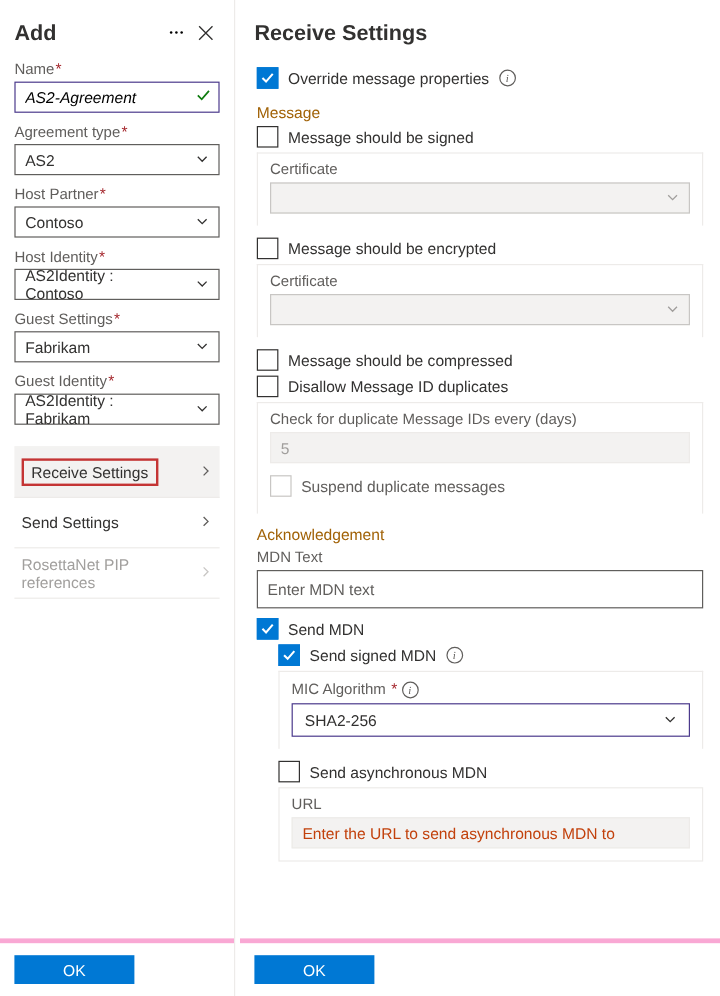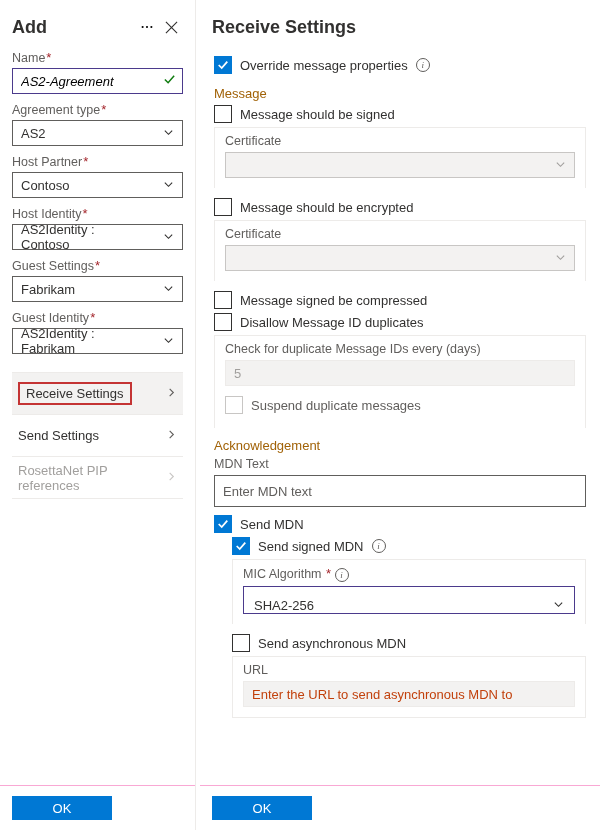--- a/index.html
+++ b/index.html
@@ -113,21 +113,21 @@
     border: 2px solid #c43434;
     padding: 2px 6px;
     display: inline-block;
   }
   .settings-row.disabled { color: #a19f9d; cursor: default; }
   .settings-row .chev { color: #605e5c; }
   .settings-row.disabled .chev { color: #c8c6c4; }
 
   .pane-footer {
     padding: 10px 12px;
-    border-top: 1px solid #f9a8d4;
+    border-top: 4px solid #f9a8d4;
     background: #fff;
   }
   .ok-btn {
     background: #0078d4;
     color: #fff;
     border: none;
     width: 100px;
     height: 24px;
     font-size: 13px;
     cursor: pointer;
@@ -219,21 +219,21 @@
     height: 32px;
     border: 1px solid #605e5c;
     padding: 0 8px;
     font-size: 13px;
   }
   .mdn-input::placeholder { color: #605e5c; }
   .mic-select {
     border: 1px solid #4b3a8c;
     height: 28px;
     display: flex;
-    align-items: flex-end;
+    align-items: center;
     justify-content: space-between;
     padding: 0 10px;
     cursor: pointer;
   }
   .nested { padding-left: 18px; }
 </style>
 </head>
 <body>
 
 <div class="left-pane">
@@ -387,21 +387,21 @@
       <div class="disabled-select">
         <span></span>
         <span class="chev"><svg width="11" height="11" viewBox="0 0 12 12">
               <path d="M2 4 L6 8 L10 4" stroke="#a19f9d" stroke-width="1.2" fill="none"></path>
             </svg></span>
       </div>
     </div>
 
     <div class="checkbox-row">
       <span class="cb"></span>
-      <span>Message signed be compressed</span>
+      <span>Message should be compressed</span>
     </div>
     <div class="checkbox-row">
       <span class="cb"></span>
       <span>Disallow Message ID duplicates</span>
     </div>
     <div class="sub-block">
       <div class="sub-label">Check for duplicate Message IDs every (days)</div>
       <div class="disabled-input">
           <span>5</span>
         </div>

